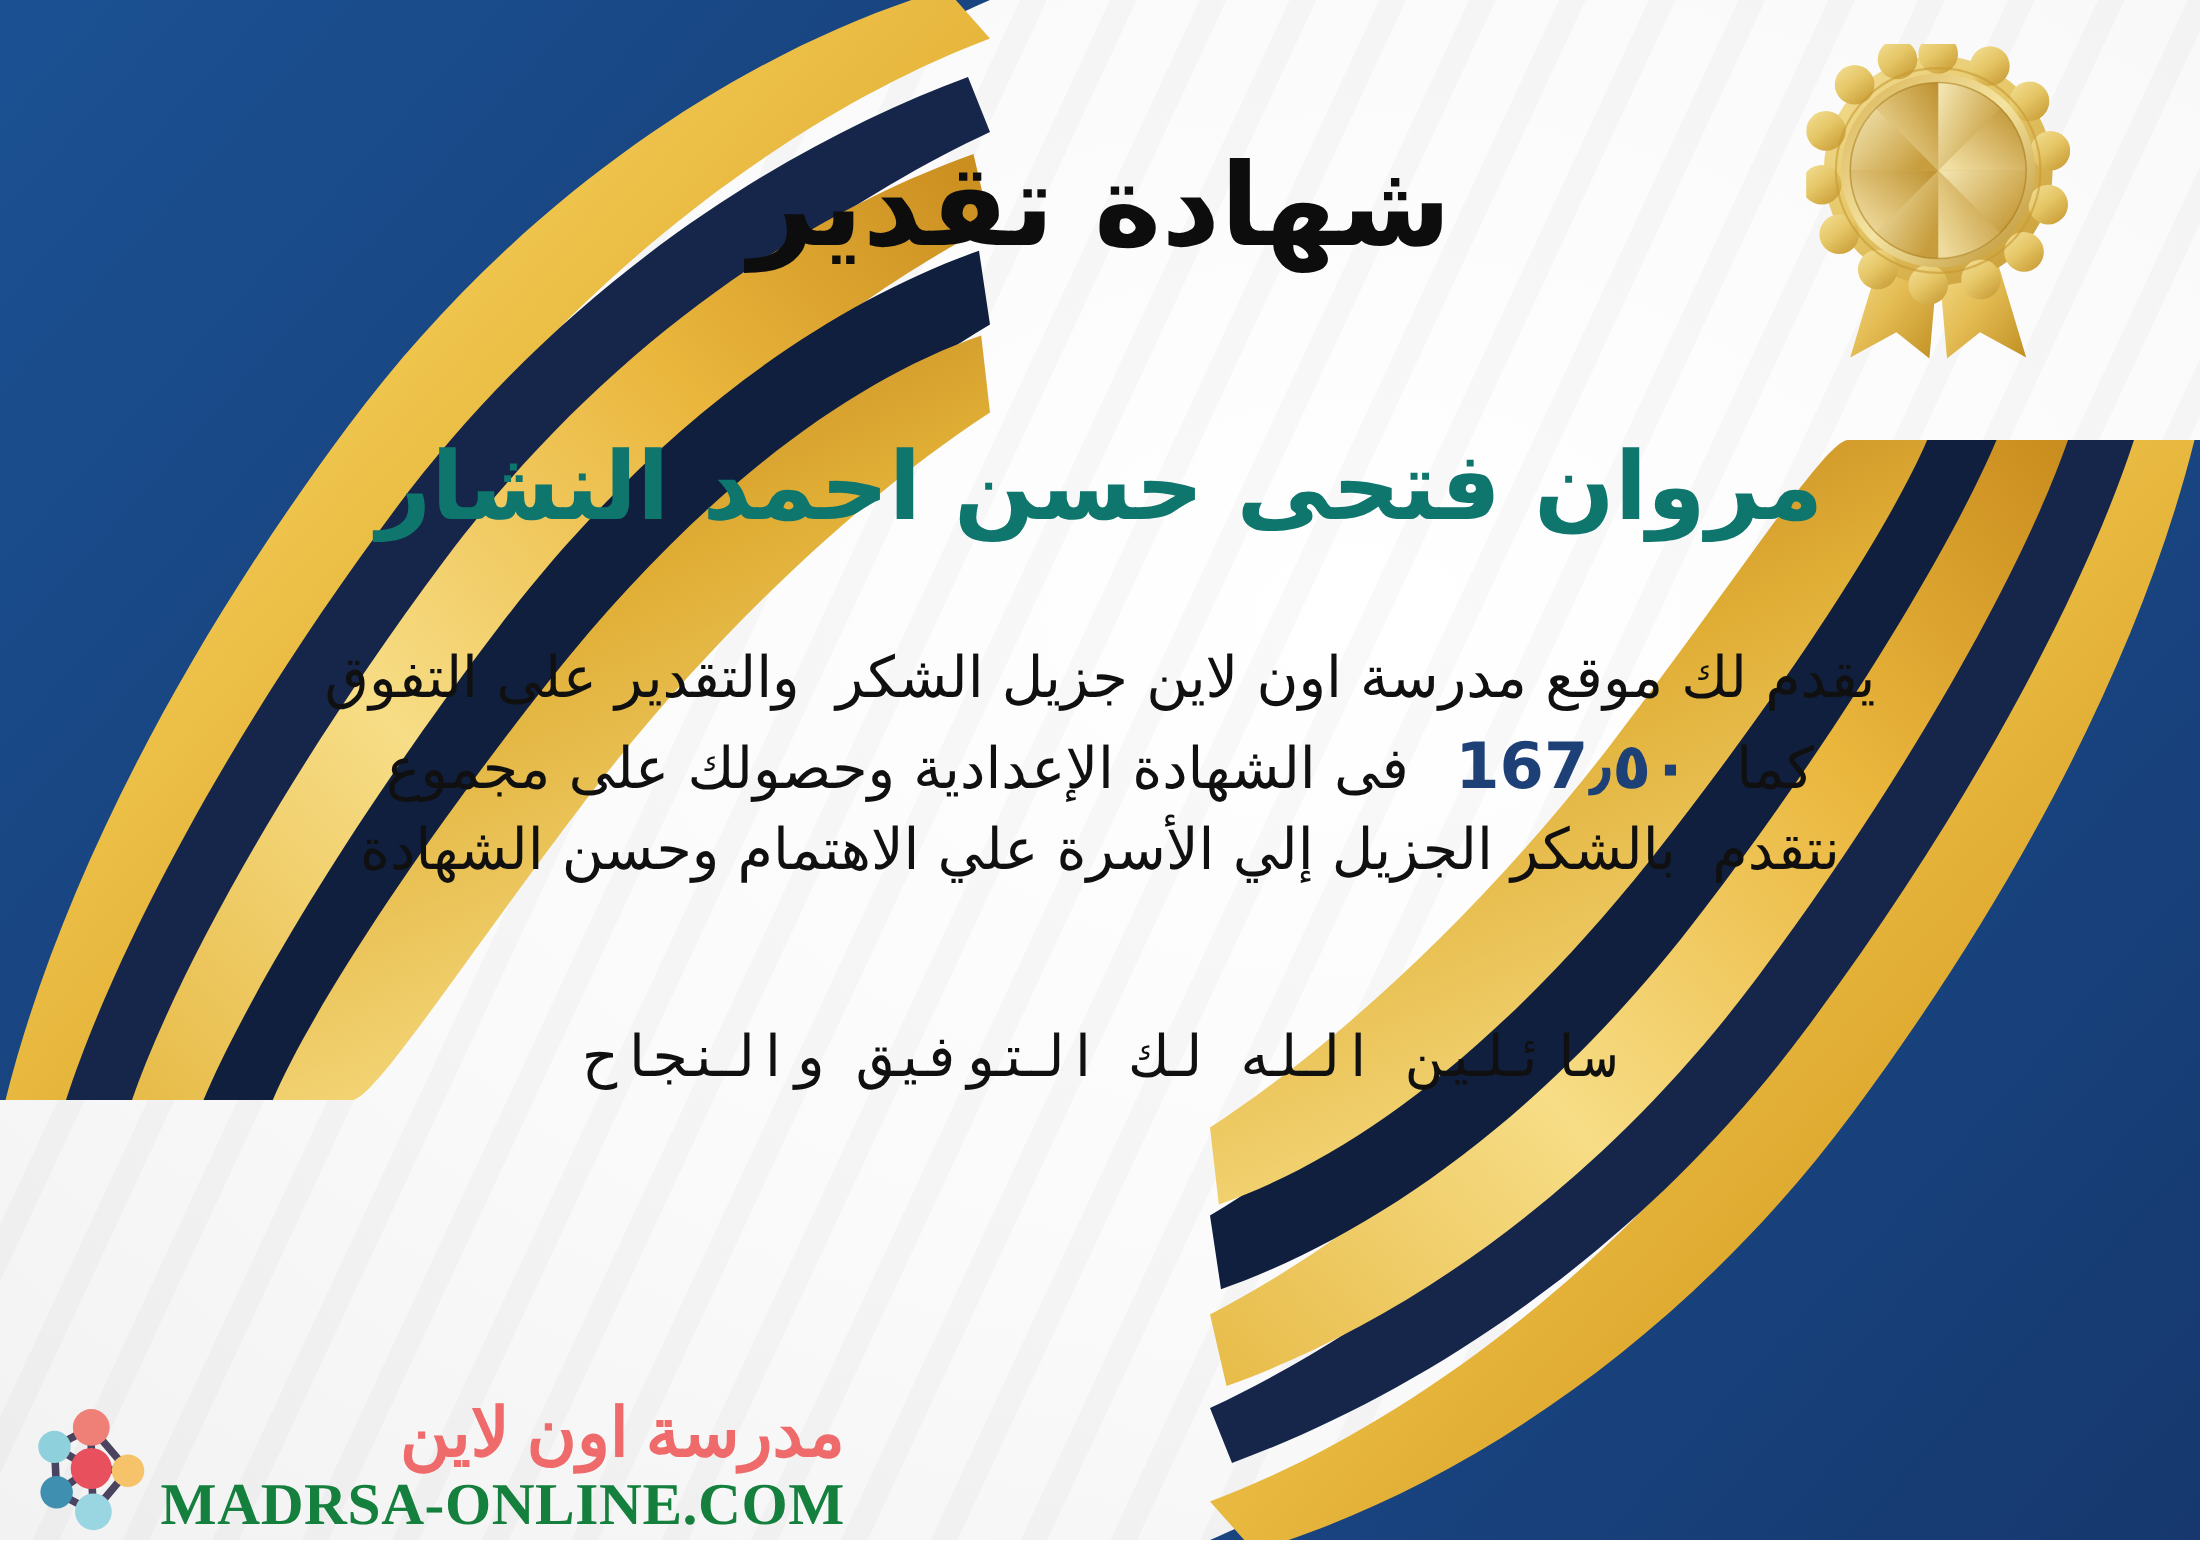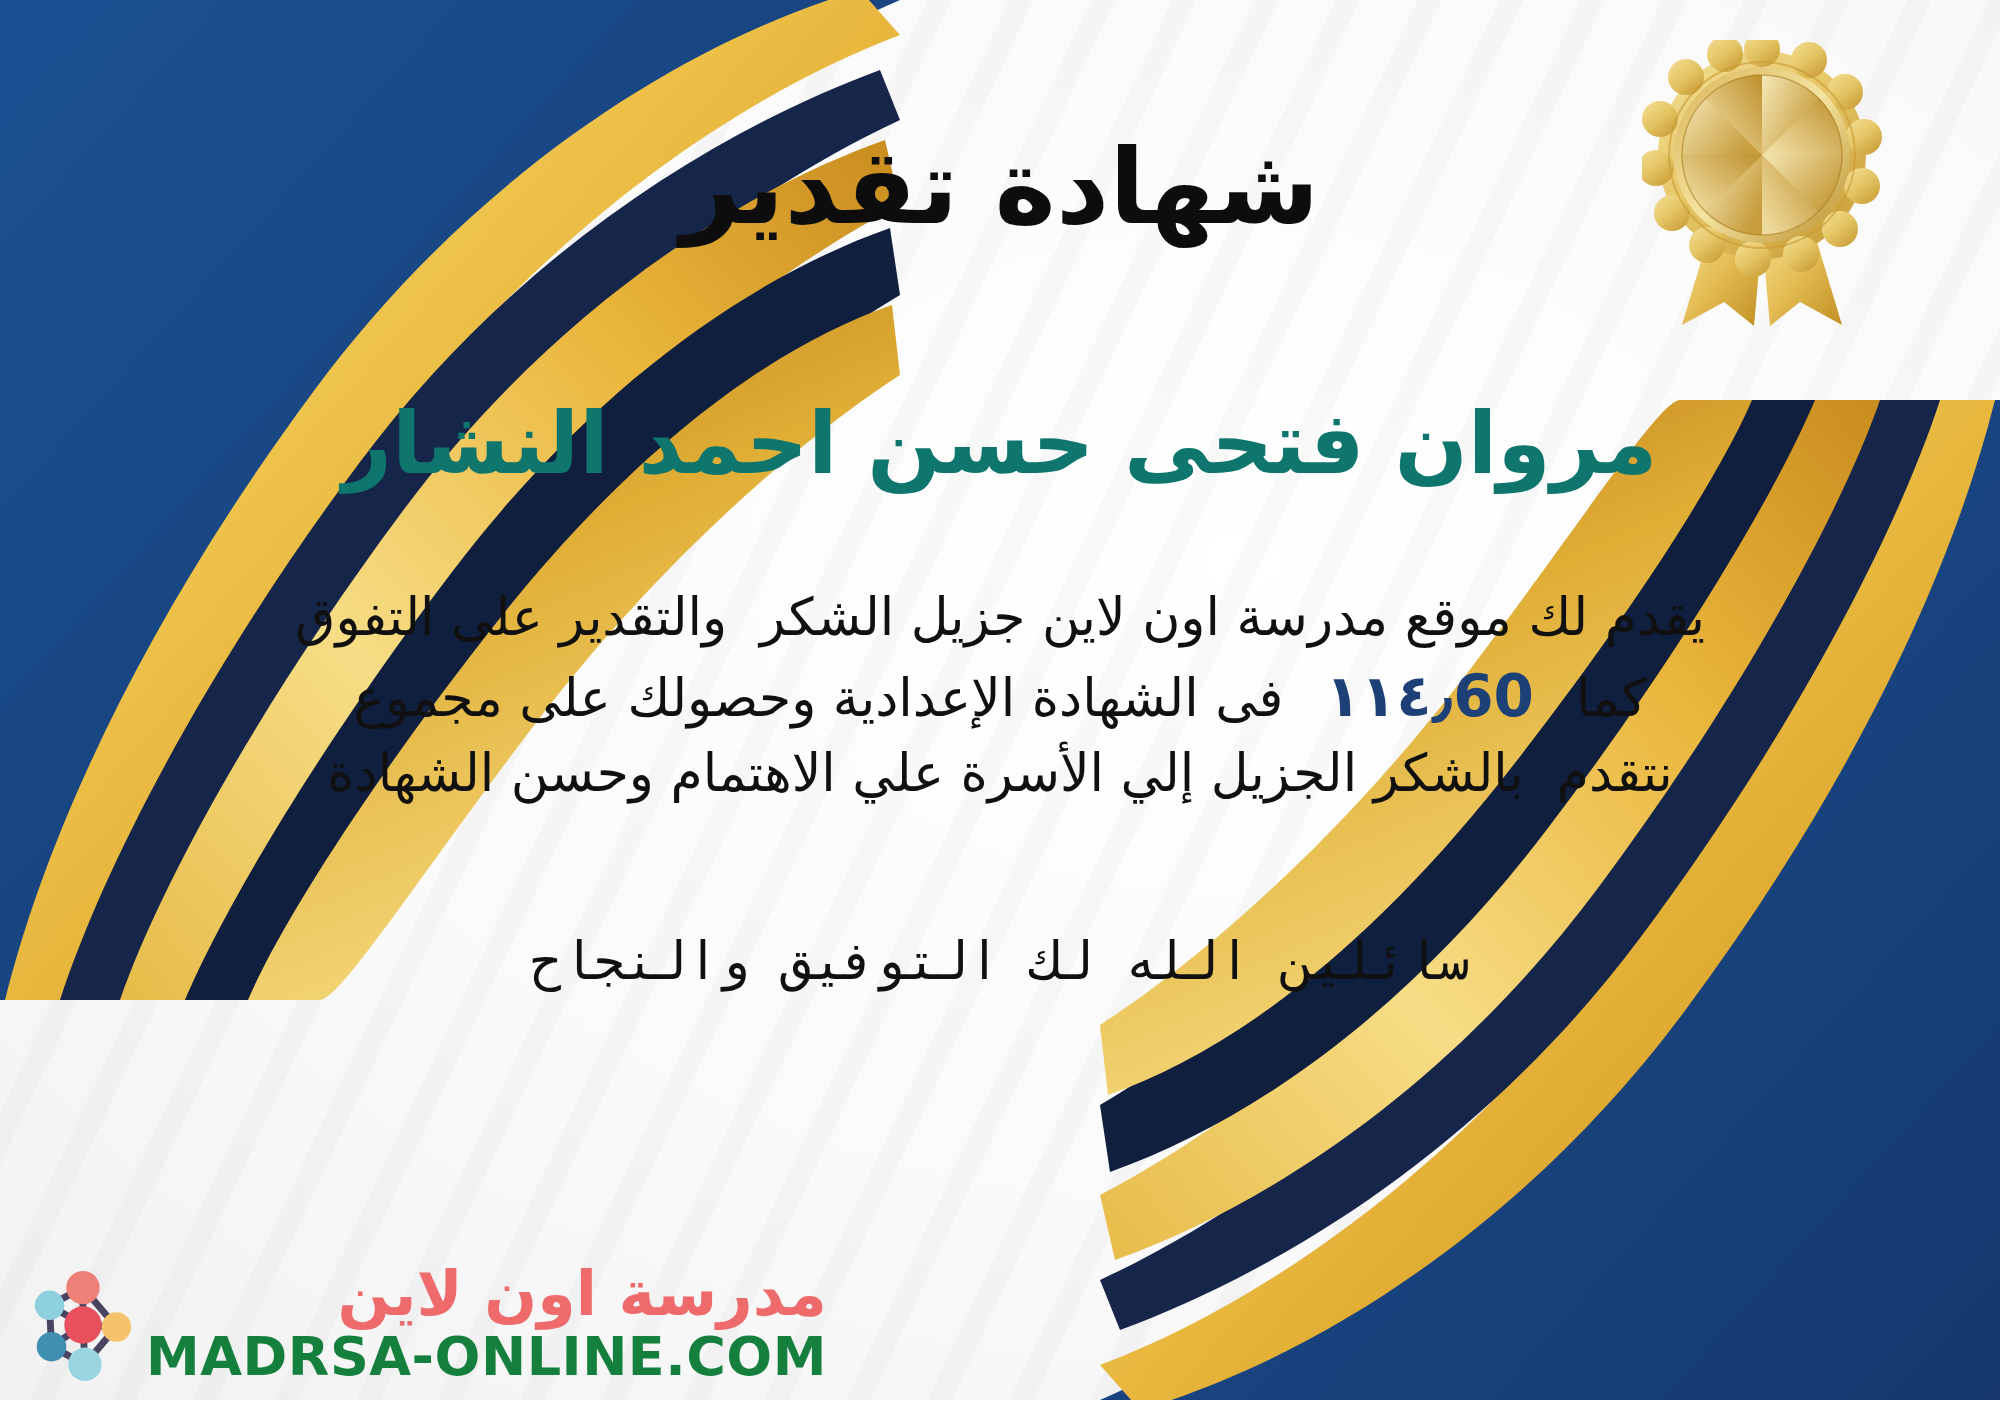--- a/index.html
+++ b/index.html
@@ -119,27 +119,28 @@
     color:#101010;
     font-size:52px;
     font-weight:400;
     font-family:Liberation Mono, monospace;
   }
 
   
   .logo{
     position:absolute;
     left:22px;
-    bottom:14px;
+    bottom:4px;
     z-index:6;
     display:flex;
     flex-direction:row-reverse;
     align-items:center;
     gap:6px;
     direction:rtl;
+    font-family:Liberation Serif, serif;
   }
   .logo-text{
     display:flex;
     flex-direction:column;
     align-items:flex-start;
   }
   .logo-ar{
     font-size:62px;
     font-weight:700;
     color:#ef6a6a;
@@ -328,21 +329,21 @@
 
     <div class="cert-title">شهادة تقدير</div>
 
     <div class="student-name">مروان فتحى حسن احمد النشار</div>
 
     <div class="body-block">
       <span class="body-line">يقدم لك موقع مدرسة اون لاين جزيل الشكر  والتقدير على التفوق</span>
 
       <span class="body-line with-score">
         <span>كما</span>
-        <span class="score-value">١١٤٫60</span>
+        <span class="score-value">167٫٥٠</span>
         <span>فى الشهادة الإعدادية وحصولك على مجموع</span>
       </span>
 
       <span class="body-line">نتقدم  بالشكر الجزيل إلي الأسرة علي الاهتمام وحسن الشهادة</span>
     </div>
 
     <div class="closing-line">سائلين الله لك التوفيق  والنجاح</div>
   </div>
 
   <div class="logo">

